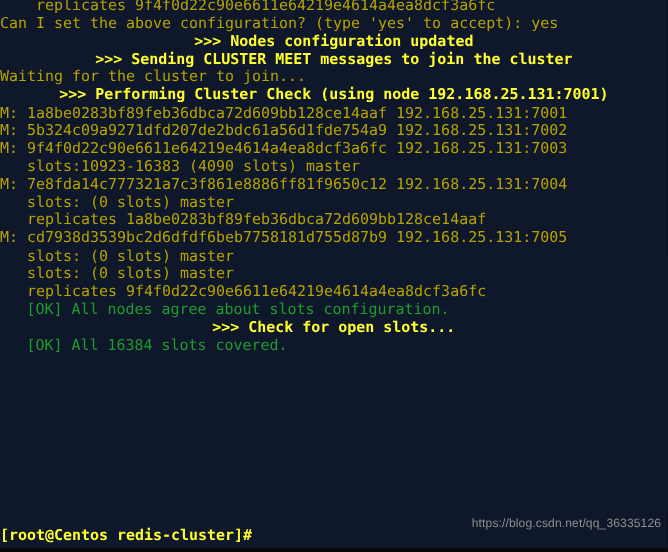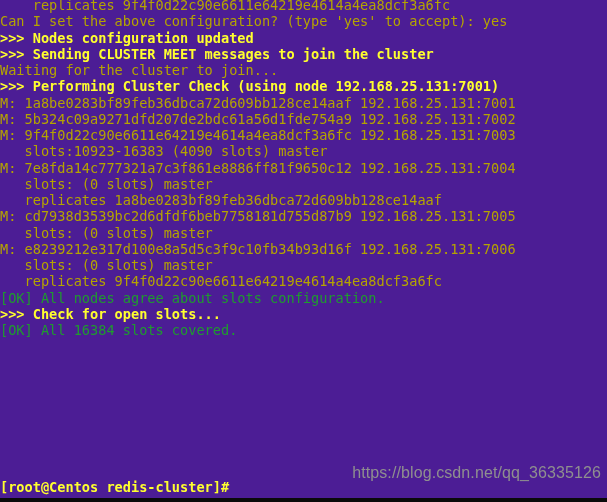--- a/index.html
+++ b/index.html
@@ -13,56 +13,56 @@
     overflow: hidden;
     position: relative;
     font-family: "DejaVu Sans Mono", "Liberation Mono", monospace;
   }
   #terminal {
     position: absolute;
     left: 0;
     top: 0;
     width: 607px;
     height: 502px;
-    background: #4c1d95;
+    background: #0f172a;
     overflow: hidden;
   }
   #screen {
     position: absolute;
     left: 0;
     top: -3px;
     width: 607px;
     padding: 0;
   }
   .line {
     display: block;
     white-space: pre;
     font-size: 13.6px;
     line-height: 16.25px;
     height: 16.25px;
     letter-spacing: 0px;
     font-family: "DejaVu Sans Mono", "Liberation Mono", monospace;
   }
   .c-yellow   { color: #b5a400; }
-  .c-bright   { color: #ffff2e; font-weight: bold; }
-  .c-green    { color: #1f9c2e; }
+  .c-bright   { color: #ffff2e; font-weight: bold; text-align: center; }
+  .c-green    { color: #1f9c2e; padding-left: 24px; }
   .cursor {
     display: inline-block;
     width: 8px;
     height: 13px;
     background: #ffff2e;
     vertical-align: -2px;
   }
   #watermark {
     position: absolute;
     right: 6px;
     bottom: 20px;
     color: #8f8f8f;
     font-family: "Liberation Sans", "DejaVu Sans", sans-serif;
-    font-size: 16px;
+    font-size: 11px;
     letter-spacing: 0.1px;
     white-space: nowrap;
   }
   #bottom-bar {
     position: absolute;
     left: 0;
     bottom: 0;
     width: 607px;
     height: 4px;
     background: #0a0a0a;
@@ -81,21 +81,20 @@
       <div class="line c-bright">&gt;&gt;&gt; Performing Cluster Check (using node 192.168.25.131:7001)</div>
       <div class="line c-yellow">M: 1a8be0283bf89feb36dbca72d609bb128ce14aaf 192.168.25.131:7001</div>
       <div class="line c-yellow">M: 5b324c09a9271dfd207de2bdc61a56d1fde754a9 192.168.25.131:7002</div>
       <div class="line c-yellow">M: 9f4f0d22c90e6611e64219e4614a4ea8dcf3a6fc 192.168.25.131:7003</div>
       <div class="line c-yellow">   slots:10923-16383 (4090 slots) master</div>
       <div class="line c-yellow">M: 7e8fda14c777321a7c3f861e8886ff81f9650c12 192.168.25.131:7004</div>
       <div class="line c-yellow">   slots: (0 slots) master</div>
       <div class="line c-yellow">   replicates 1a8be0283bf89feb36dbca72d609bb128ce14aaf</div>
       <div class="line c-yellow">M: cd7938d3539bc2d6dfdf6beb7758181d755d87b9 192.168.25.131:7005</div>
       <div class="line c-yellow">   slots: (0 slots) master</div>
-      <div class="line c-yellow">M: e8239212e317d100e8a5d5c3f9c10fb34b93d16f 192.168.25.131:7006</div>
       <div class="line c-yellow">   slots: (0 slots) master</div>
       <div class="line c-yellow">   replicates 9f4f0d22c90e6611e64219e4614a4ea8dcf3a6fc</div>
       <div class="line c-green">[OK] All nodes agree about slots configuration.</div>
       <div class="line c-bright">&gt;&gt;&gt; Check for open slots...</div>
       <div class="line c-green">[OK] All 16384 slots covered.</div>
     </div>
   <div id="prompt-line" style="position:absolute;left:0;top:479px;">
     <span class="line c-bright">[root@Centos redis-cluster]# </span><span class="cursor"></span>
   </div>
   <div id="watermark">https://blog.csdn.net/qq_36335126</div>

